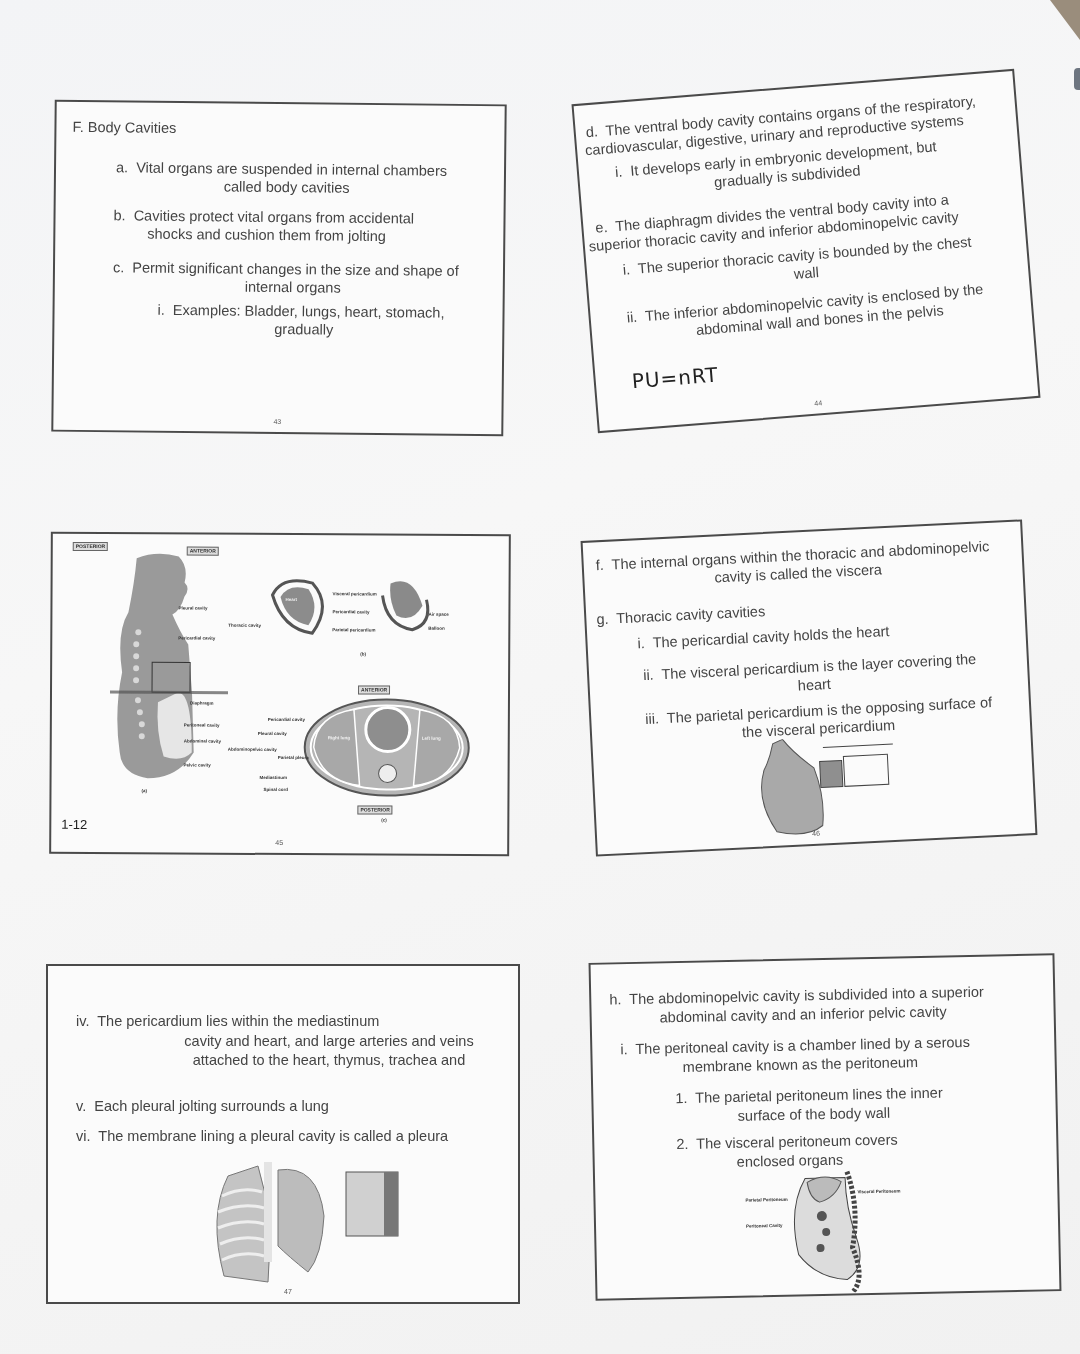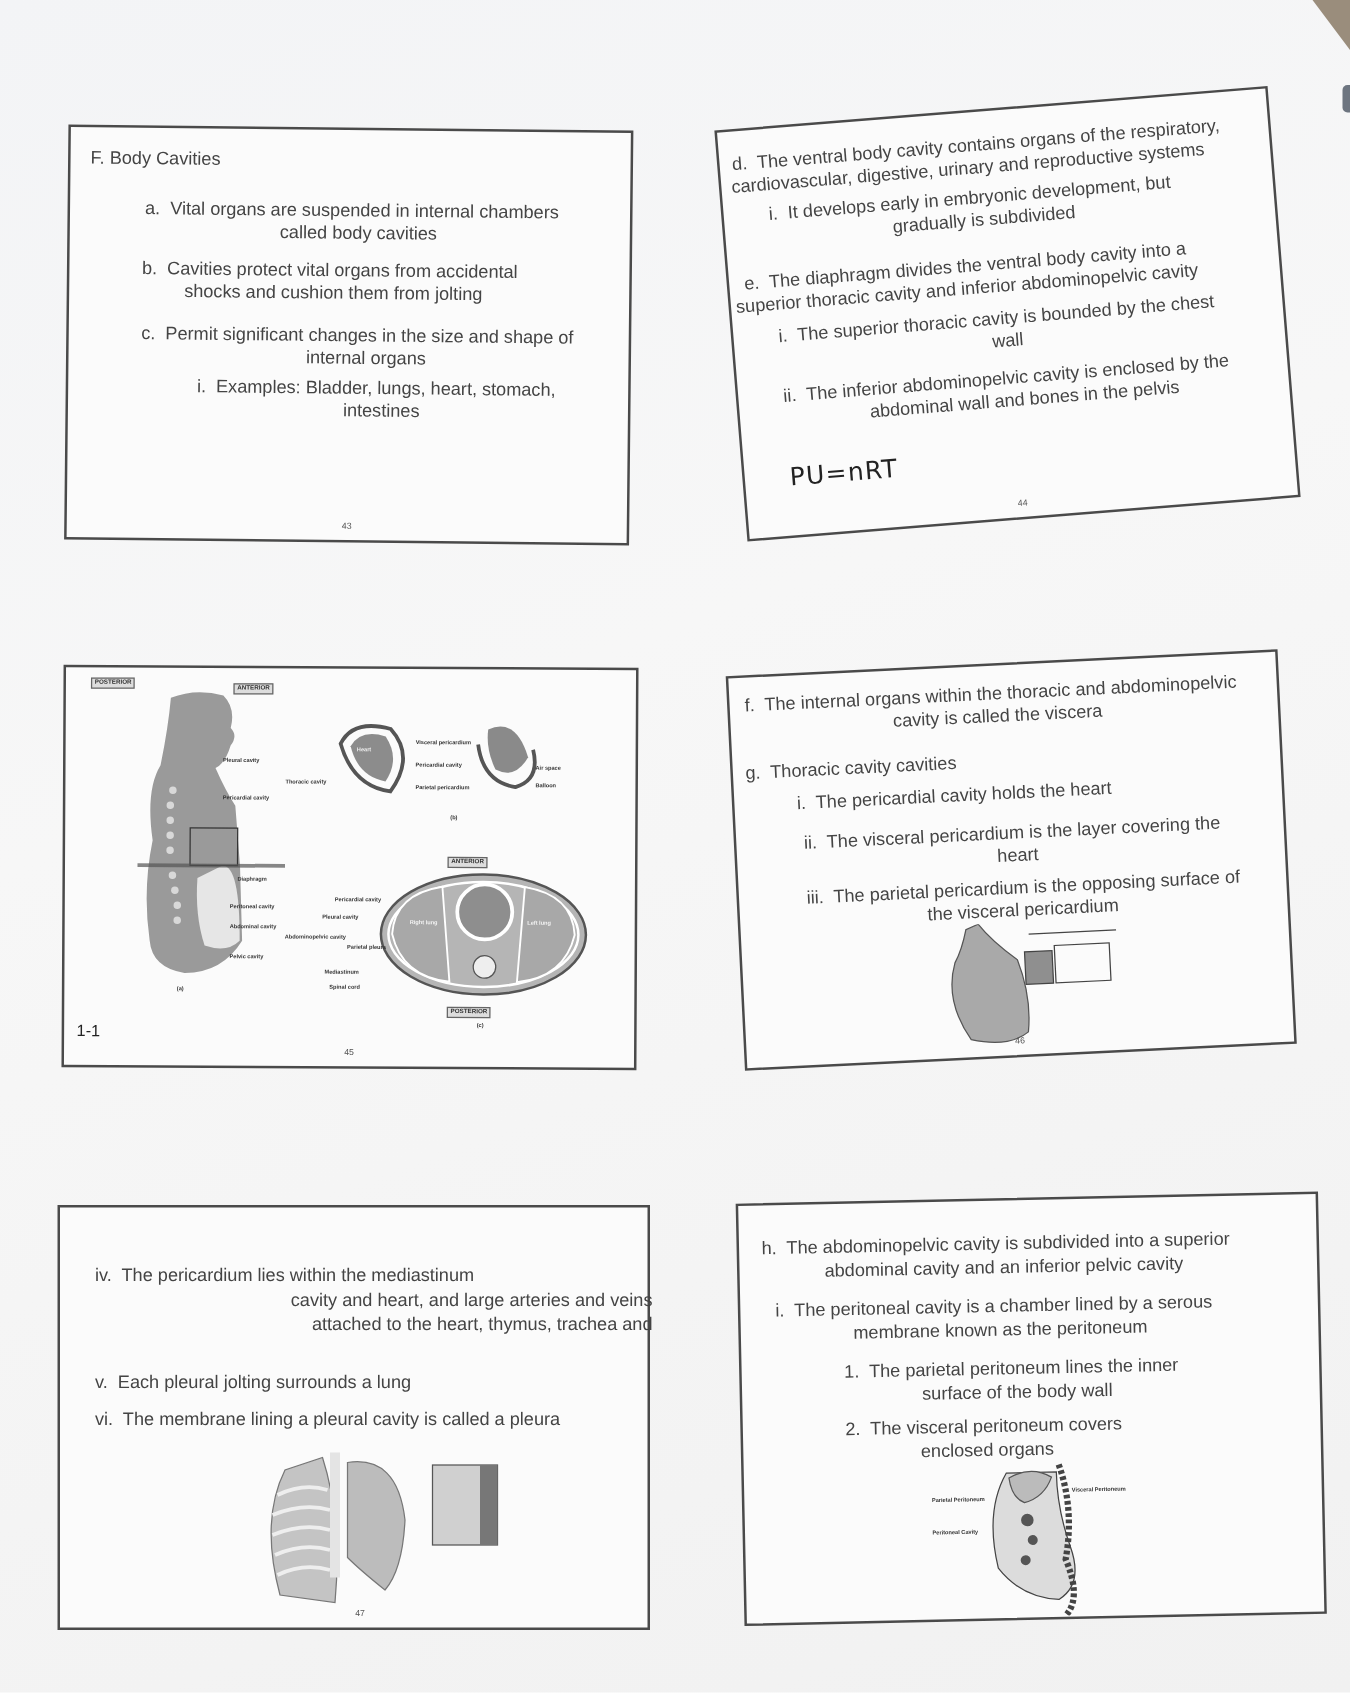--- a/index.html
+++ b/index.html
@@ -14,21 +14,21 @@
     border-top: 40px solid #8a7a66; border-left: 30px solid transparent;
     opacity: .85;
   }
   .edge-blob { position: absolute; right: 0; top: 68px; width: 6px; height: 22px; background: #6d7580; border-radius: 4px 0 0 4px; }
   .slide {
     position: absolute; background: #fbfbfb; border: 2px solid #4a4a4a;
     box-sizing: border-box; font-size: 14.5px; line-height: 1.3;
   }
   .slide .pg { position: absolute; bottom: 6px; left: 50%; font-size: 7px; color: #555; transform: translateX(-50%); }
   .line { position: absolute; white-space: nowrap; color: #444; }
-  .center { text-align: right; }
+  .center { text-align: center; margin-left: 44px; }
   .hand { font-family: "DejaVu Sans", sans-serif; font-size: 20px; letter-spacing: 1px; color: #222; }
   .fig-label { position: absolute; font-size: 5px; color: #333; background: #ddd; border: 1px solid #666; padding: 0 2px; font-weight: bold; }
   .tiny { position: absolute; font-size: 4.5px; color: #333; font-weight: bold; }
   svg { position: absolute; }
 </style>
 </head>
 <body>
 
 <div class="corner-shadow"></div>
 <div class="edge-blob"></div>
@@ -49,21 +49,21 @@
   <div class="line" style="left:92px; top:122px;">shocks and cushion them from jolting</div>
   <div class="line" style="left:58px; top:156px;">
     <span>c.</span>&nbsp;
     <span>Permit significant changes in the size and shape of</span>
   </div>
   <div class="line" style="left:190px; top:174px;">internal organs</div>
   <div class="line" style="left:103px; top:198px;">
     <span>i.</span>&nbsp;
     <span>Examples: Bladder, lungs, heart, stomach,</span>
   </div>
-  <div class="line" style="left:220px; top:216px;">intestines</div>
+  <div class="line" style="left:220px; top:216px;">gradually</div>
   <div class="pg">43</div>
 </div>
 
 <div class="slide" style="left:584px; top:86px; width:444px; height:330px; transform: rotate(-4.6deg); transform-origin: 50% 50%;">
   <div class="line" style="left:10px; top:18px;">
     <span>d.</span>&nbsp;
     <span>The ventral body cavity contains organs of the respiratory,</span>
   </div>
   <div class="line" style="left:8px; top:36px;">cardiovascular, digestive, urinary and reproductive systems</div>
   <div class="line" style="left:36px; top:60px;">
@@ -147,21 +147,21 @@
   <span class="tiny" style="left:276px; top:200px; color:#f3f3f3;">Right lung</span>
   <span class="tiny" style="left:370px; top:200px; color:#f3f3f3;">Left lung</span>
   <span class="tiny" style="left:216px; top:182px;">Pericardial cavity</span>
   <span class="tiny" style="left:206px; top:196px;">Pleural cavity</span>
   <span class="tiny" style="left:226px; top:220px;">Parietal pleura</span>
   <span class="tiny" style="left:208px; top:240px;">Mediastinum</span>
   <span class="tiny" style="left:212px; top:252px;">Spinal cord</span>
   <span class="fig-label" style="left:306px; top:270px;">POSTERIOR</span>
   <span class="tiny" style="left:330px; top:282px;">(c)</span>
 
-  <div class="line" style="left:10px; top:283px; font-size:13px; color:#222;">1-1</div>
+  <div class="line" style="left:10px; top:283px; font-size:13px; color:#222;">1-12</div>
   <div class="pg">45</div>
 </div>
 
 <div class="slide" style="left:588px; top:530px; width:442px; height:316px; transform: rotate(-2.8deg);">
   <div class="line" style="left:12px; top:14px;">
     <span>f.</span>&nbsp;
     <span>The internal organs within the thoracic and abdominopelvic</span>
   </div>
   <div class="line" style="left:130px; top:32px;">cavity is called the viscera</div>
   <div class="line" style="left:10px; top:68px;">

